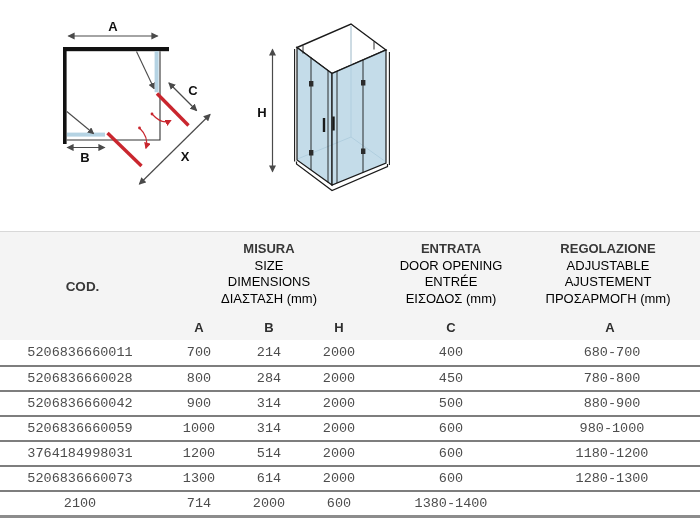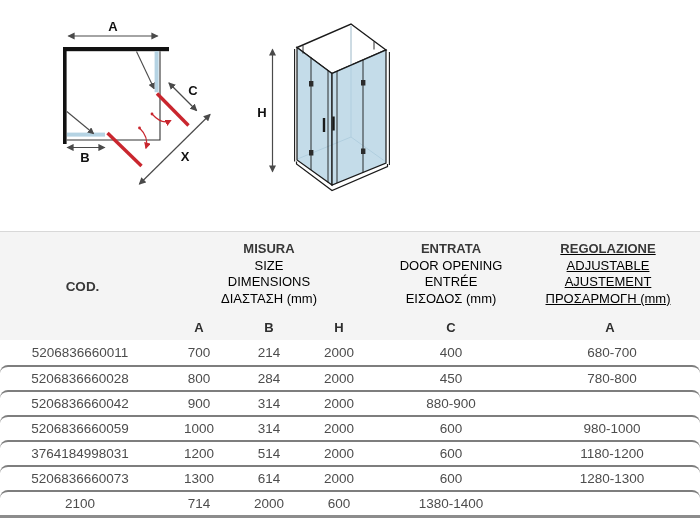--- a/index.html
+++ b/index.html
@@ -34,35 +34,35 @@
     display:grid; grid-template-columns:160px 78px 62px 78px 146px 176px;
     grid-template-rows:83px 25px;
   }
   .cod-hd {
     grid-column:1; grid-row:1/3; display:flex; align-items:center; justify-content:center;
     padding-left:5px; font-weight:bold; font-size:13.5px; color:#383838;
   }
   .grp { grid-row:1; display:flex; flex-direction:column; align-items:center; padding-top:9px; text-align:right; }
   .grp-misura { grid-column:2/5; }
   .grp-entrata { grid-column:5; }
-  .grp-regolazione { grid-column:6; padding-right:8px;text-decoration:underline; }
+  .grp-regolazione { grid-column:6; padding-right:8px; }
   .grp div { line-height:16.5px; font-size:13px; }
   .g1 { font-weight:bold; color:#383838; }
   .g2 { color:#000000; }
   .sub { grid-row:2; display:flex; align-items:center; justify-content:center;
          font-weight:bold; font-size:13px; color:#2e2e2e; }
   .sub-a  { grid-column:2; } .sub-b { grid-column:3; } .sub-h { grid-column:4; }
   .sub-c  { grid-column:5; } .sub-a2 { grid-column:6; padding-right:4px; }
   .tbody { border-bottom:3px solid #8c8c8c; }
   .trow {
     display:grid; grid-template-columns:160px 78px 62px 78px 146px 176px;
     height:25px; align-items:center; background:#fff;
-    font-size:13.5px; color:#4d4d4d;
-  }
-  .trow + .trow { border-top:2px solid #7e7e7e;border-radius:8px; }
+    font-size:13.5px; color:#4d4d4d;font-family:Liberation Mono, monospace;
+  }
+  .trow + .trow { border-top:2px solid #7e7e7e; }
   .tcell { text-align:center; }
 </style>
 </head>
 <body>
 
 <div id="page">
 
   <svg id="drawings" viewBox="0 0 700 228">
     <defs>
       <marker id="mA" viewBox="0 0 10 10" refX="8.5" refY="5" markerWidth="6" markerHeight="6" orient="auto-start-reverse">
@@ -189,20 +189,21 @@
         <div class="tcell">284</div>
         <div class="tcell">2000</div>
         <div class="tcell">450</div>
         <div class="tcell">780-800</div>
       </div>
       <div class="trow">
         <div class="tcell">5206836660042</div>
         <div class="tcell">900</div>
         <div class="tcell">314</div>
         <div class="tcell">2000</div>
+        <div class="tcell">500</div>
         <div class="tcell">880-900</div>
       </div>
       <div class="trow">
         <div class="tcell">5206836660059</div>
         <div class="tcell">1000</div>
         <div class="tcell">314</div>
         <div class="tcell">2000</div>
         <div class="tcell">600</div>
         <div class="tcell">980-1000</div>
       </div>

